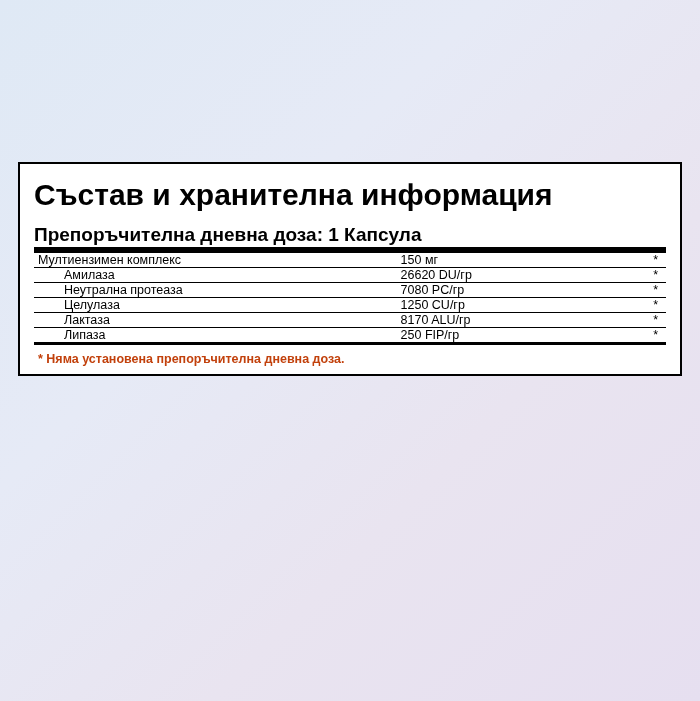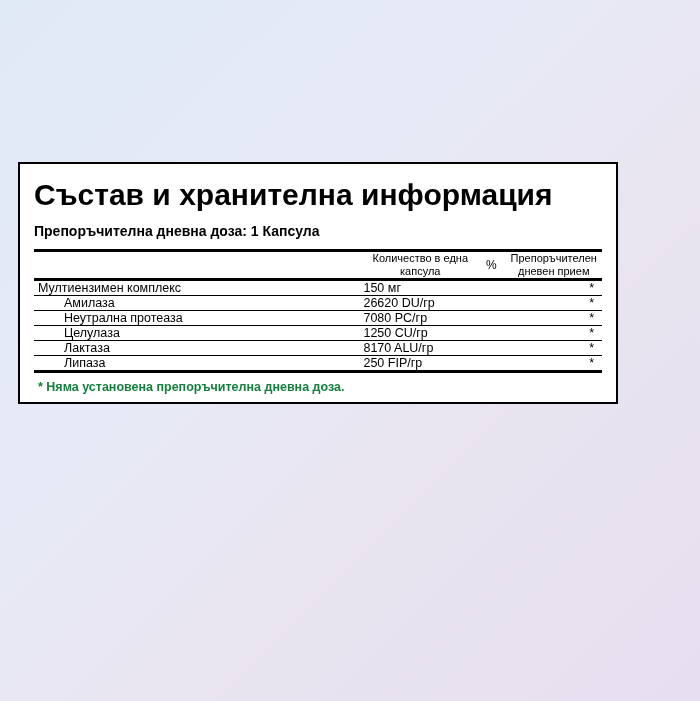--- a/index.html
+++ b/index.html
@@ -15,44 +15,43 @@
   }
   .page {
     position: relative;
     width: 700px;
     height: 701px;
   }
   .panel {
     position: absolute;
     left: 18px;
     top: 162px;
-    width: 600px;
+    width: 664px;
     background: #ffffff;
     border: 2px solid #000000;
     box-sizing: border-box;
     padding: 0;
   }
   .panel-inner {
     padding: 12px 14px 0 14px;
   }
   .title {
     font-size: 30px;
     font-weight: bold;
     color: #000;
     letter-spacing: 0px;
     line-height: 1.12;
     margin: 2px 0 10px 0;
     white-space: nowrap;
   }
   .serving-lines {
-    font-size: 14px;
+    font-size: 19px;
     font-weight: bold;
     line-height: 1.32;
     color: #000;
-    margin-bottom: 9px;
   }
   .rule-thick {
     border-top: 3px solid #000;
     margin: 0 0 0 0;
   }
   table.facts {
     border-collapse: collapse;
     width: 100%;
     table-layout: fixed;
   }
@@ -102,21 +101,21 @@
   }
   .rule-heavy-top td {
     border-top: 3px solid #000 !important;
   }
   .footnote-rule {
     border-top: 3px solid #000;
   }
   .footnote {
     font-size: 12.5px;
     font-weight: bold;
-    color: #15803d;
+    color: #c2410c;
     padding: 7px 0 8px 4px;
   }
   .panel-bottom-pad {
     height: 0px;
   }
 </style>
 </head>
 <body>
 
 <div class="page">
@@ -133,26 +132,20 @@
       <div class="rule-thick"></div>
 
       <table class="facts">
         <colgroup>
           <col class="col-name">
           <col class="col-amount">
           <col class="col-pct">
           <col class="col-dv">
         </colgroup>
         <tbody>
-          <tr class="head-row">
-            <td class="col-name"></td>
-            <td class="col-amount">Количество в една капсула</td>
-            <td class="col-pct">%</td>
-            <td class="col-dv">Препоръчителен дневен прием</td>
-          </tr>
 
           <tr class="body-row rule-heavy-top">
             <td class="name">Мултиензимен комплекс</td>
             <td class="amount">150 мг</td>
             <td class="pct"></td>
             <td class="dv">*</td>
           </tr>
 
           <tr class="body-row">
             <td class="name indent">Амилаза</td>

